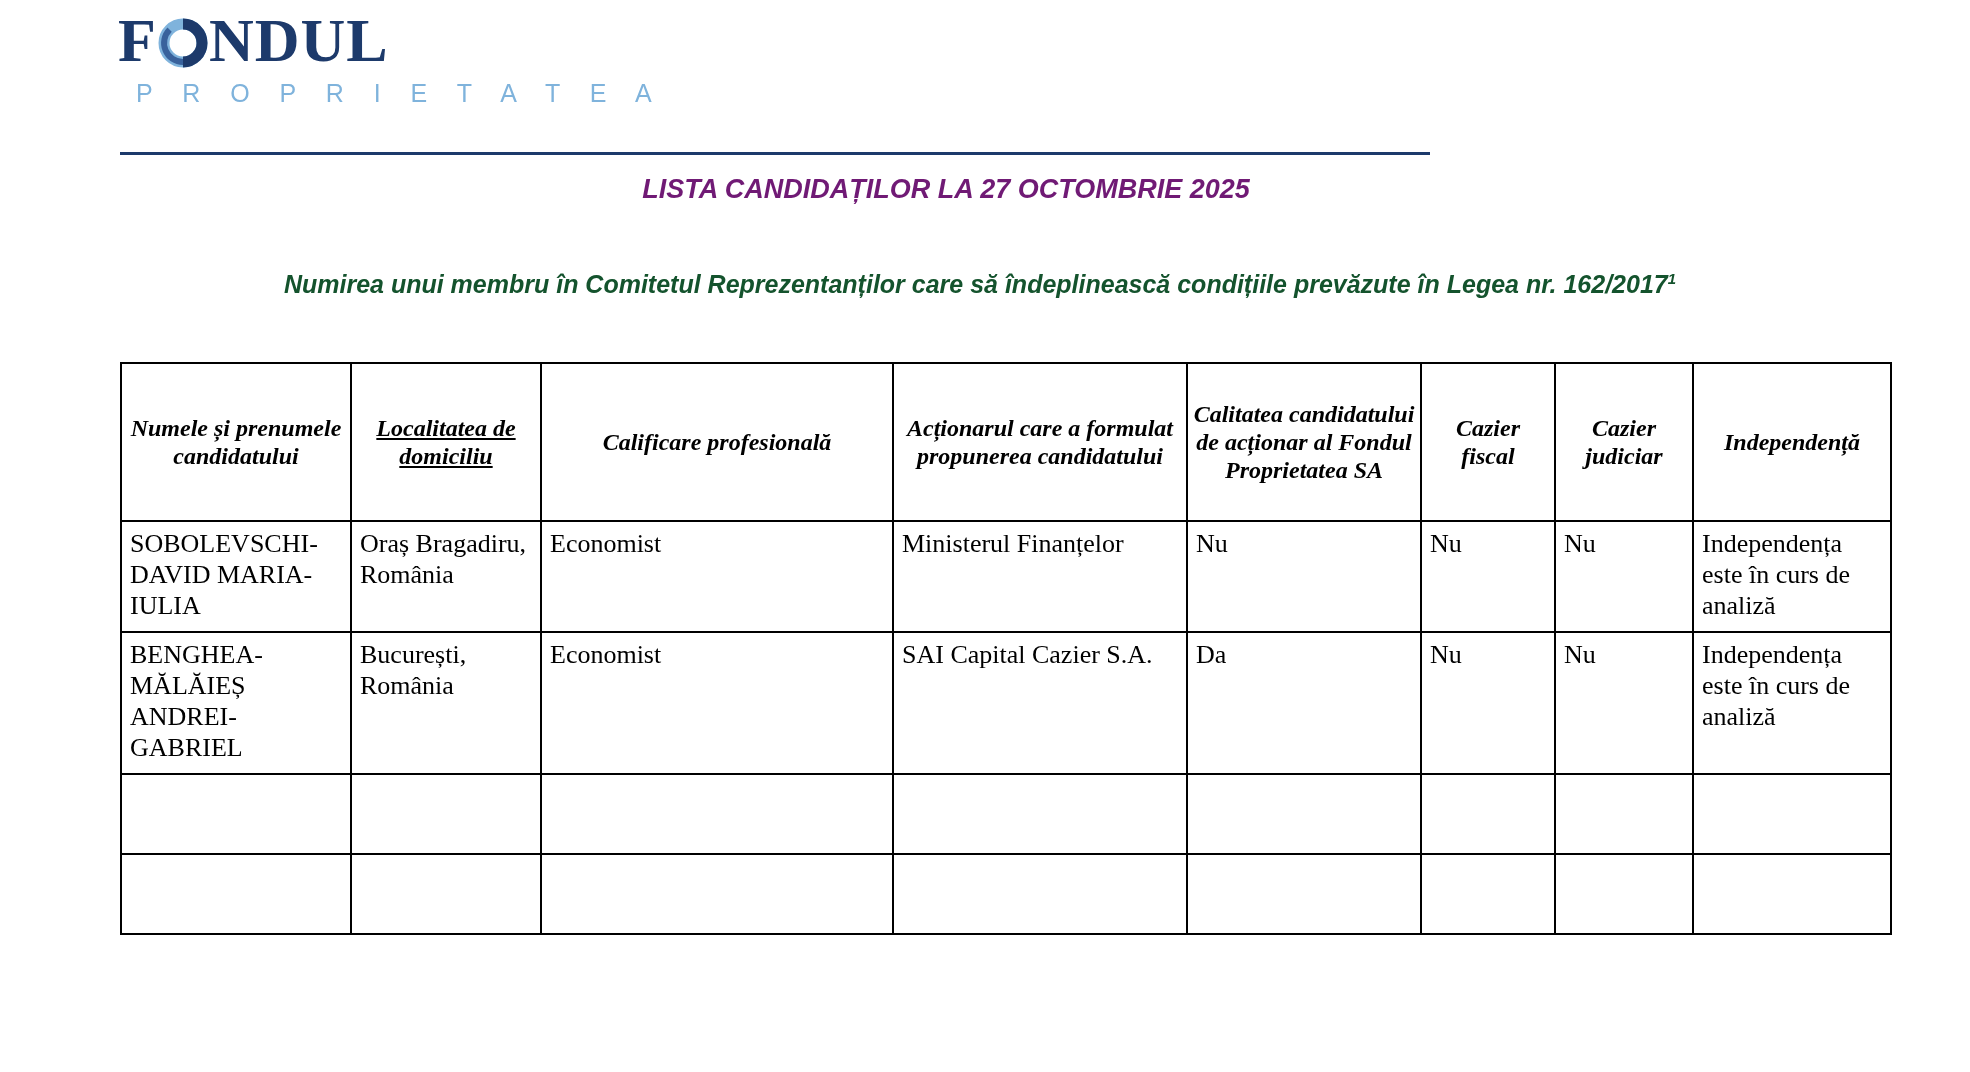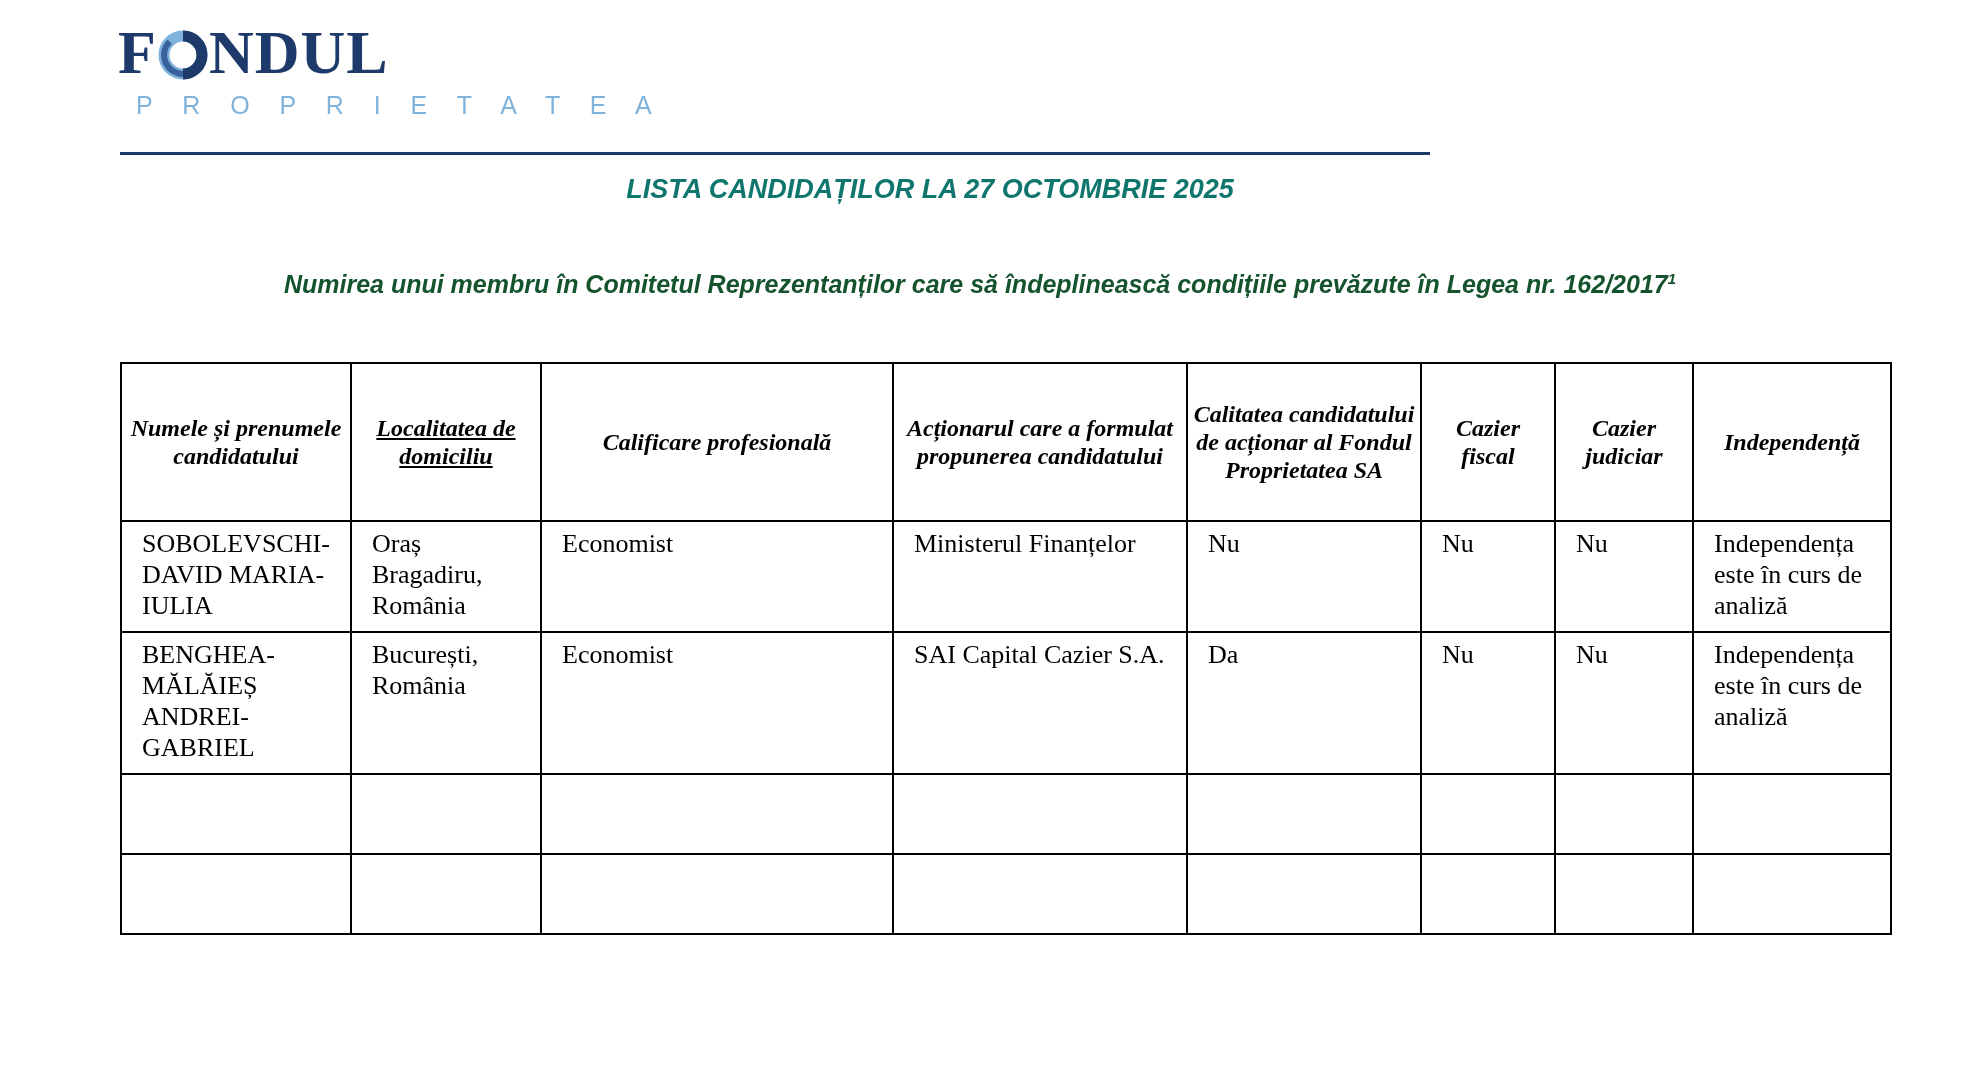--- a/index.html
+++ b/index.html
@@ -12,21 +12,21 @@
     background: #ffffff;
     font-family: "Liberation Serif", "DejaVu Serif", serif;
     overflow: hidden;
     position: relative;
   }
 
   
   .letterhead {
     position: absolute;
     left: 118px;
-    top: 18px;
+    top: 6px;
     width: 1320px;
   }
   .logo-wordmark {
     font-family: "Liberation Serif", "DejaVu Serif", serif;
     font-weight: bold;
     font-size: 62px;
     line-height: 68px;
     color: #1d3a6b;
     letter-spacing: 1px;
     white-space: nowrap;
@@ -66,21 +66,22 @@
     position: absolute;
     left: 0;
     top: 172px;
     width: 1860px;
     text-align: center;
     font-family: "Liberation Sans", "DejaVu Sans", sans-serif;
     font-weight: bold;
     font-style: italic;
     font-size: 27px;
     line-height: 34px;
-    color: #0f766e;
+    color: #701a75;
+    padding-left: 16px;
   }
   .doc-subtitle {
     position: absolute;
     left: 0;
     top: 268px;
     width: 1960px;
     text-align: center;
     font-family: "Liberation Sans", "DejaVu Sans", sans-serif;
     font-weight: bold;
     font-style: italic;
@@ -121,21 +122,21 @@
     height: 152px;
     padding: 2px 5px;
     color: #000000;
   }
   .candidates-table tbody td {
     font-family: "Liberation Serif", "DejaVu Serif", serif;
     font-weight: normal;
     font-style: normal;
     font-size: 26px;
     line-height: 31px;
-    padding: 6px 8px 10px 20px;
+    padding: 6px 8px 10px 8px;
     color: #000000;
   }
   .row-filled td { height: 80px; }
   .row-empty td { height: 62px; }
 
   .col-name     { width: 218px; border-radius: 29px; }
   .col-city     { width: 178px; text-decoration: underline; }
   .col-qual     { width: 340px; }
   .col-proposer { width: 282px; }
   .col-quality  { width: 222px; margin-left: 40px; }

